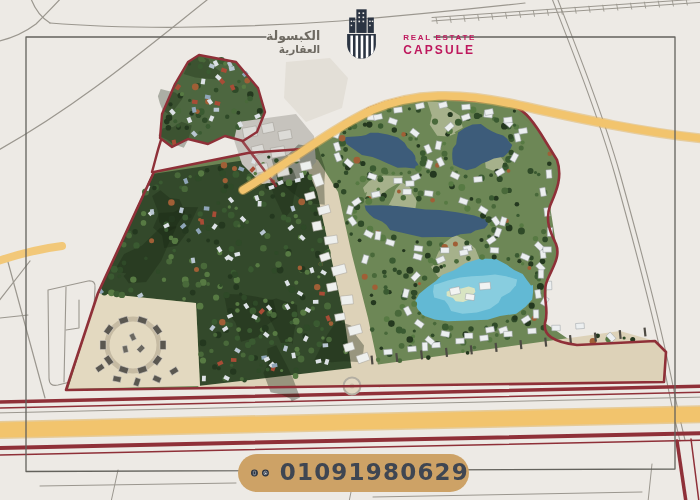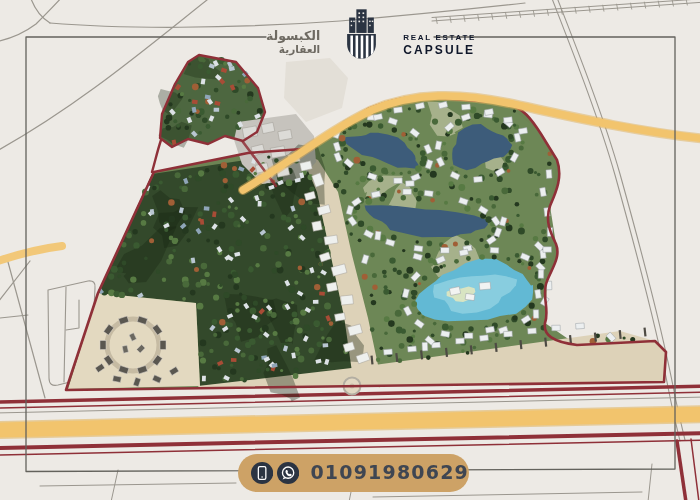--- a/index.html
+++ b/index.html
@@ -5,29 +5,29 @@
   html,body{margin:0;padding:0;}
   body{width:700px;height:500px;overflow:hidden;background:#edeae5;}
   .stage{position:relative;width:700px;height:500px;font-family:"Liberation Sans",sans-serif;}
   #map{position:absolute;left:0;top:0;}
   
   .logo{position:absolute;left:266px;top:6px;height:58px;display:flex;align-items:center;gap:23px;}
   .logo-ar{direction:rtl;text-align:right;color:#6e6a62;line-height:1.2;margin-top:14px;
            font-family:"DejaVu Sans",sans-serif;}
   .ar1{font-size:12.5px;font-weight:700;letter-spacing:.5px;}
   .ar2{font-size:10.5px;font-weight:600;text-align:right;}
-  .logo-en{margin-top:20px;color:#0f172a;}
+  .logo-en{margin-top:20px;color:#be185d;}
   .en-small{font-size:8px;letter-spacing:1.7px;font-weight:700;}
   .en-large{font-size:12px;letter-spacing:2.1px;font-weight:700;margin-top:1px;}
   
   .phone-pill{position:absolute;left:238px;top:454px;width:231px;height:38px;
       background:var(--gold,#cda266);border-radius:19px;display:flex;align-items:center;
       padding-left:13px;box-sizing:border-box;gap:4px;cursor:pointer;}
   .pic{width:26px;height:26px;display:block;}
-  .pnum{font-family:"DejaVu Sans",sans-serif;font-size:19px;font-weight:700;
+  .pnum{font-family:"DejaVu Sans",sans-serif;font-size:23px;font-weight:700;
       color:var(--ptext,#3f4652);letter-spacing:1.2px;margin-left:7px;margin-top:-2px;}
 </style>
 </head>
 <body>
 
 <div class="stage">
 
   <svg id="map" width="700" height="500" viewBox="0 0 700 500">
       <g>
         <rect x="0" y="0" width="700" height="500" fill="#edeae5"></rect>

